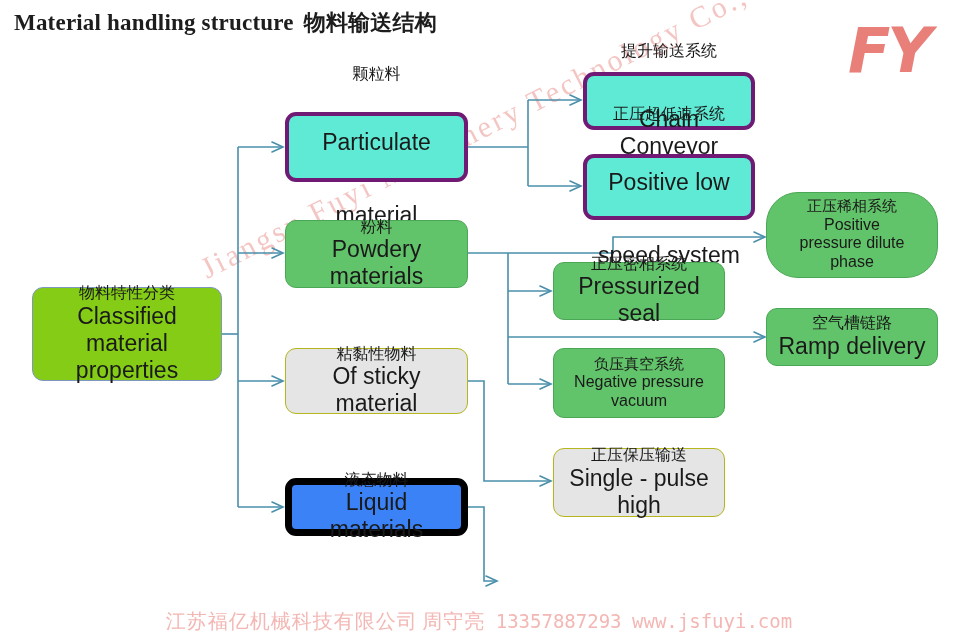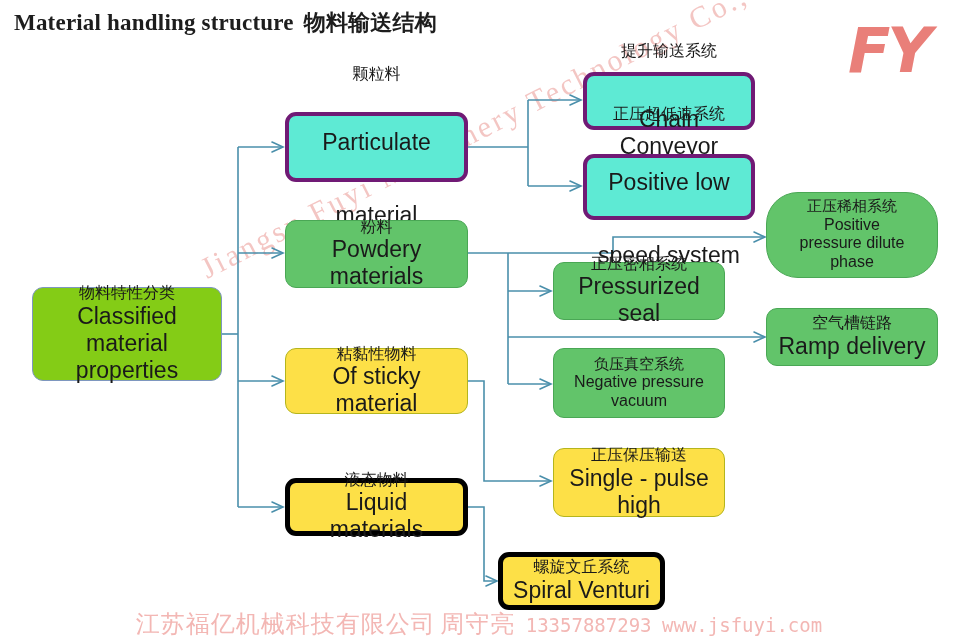--- a/index.html
+++ b/index.html
@@ -116,36 +116,36 @@
   .node .en {
     font-family: "Liberation Sans", "DejaVu Sans", sans-serif;
     font-size: 23px;
   }
   .node.small .cn { font-size: 15px; }
   .node.small .en { font-size: 16px; }
 
   .fill-blue    { background: #84cc16; border: 1px solid #7e97bf; }
   .fill-lgreen  { background: #5eead4; border: 4px solid #701a75; gap: 46px; }
   .fill-green   { background: #62c46a; border: 1px solid #4aa755; }
-  .fill-yellow  { background: #fde047; border: 1px solid #b5b51d; }
-  .fill-pink    { background: #fde047; border: 5px solid #000000; }
+  .fill-yellow  { background: #e5e5e5; border: 1px solid #b5b51d; }
+  .fill-pink    { background: #3b82f6; border: 7px solid #000000; }
 
   
   #footer {
     position: absolute;
     left: 0;
     top: 608px;
     width: 958px;
     text-align: center;
     color: #f3b7b4;
     white-space: nowrap;
   }
   #footer .cn {
     font-family: Liberation Mono, monospace;
-    font-size: 24px;
+    font-size: 20px;
     letter-spacing: 1px;
   }
   #footer .mono {
     font-family: "DejaVu Sans Mono", "Liberation Mono", monospace;
     font-size: 19px;
     margin-left: 6px;
   }
 </style>
 </head>
 <body>
@@ -271,24 +271,20 @@
     <div class="en">Negative pressure</div>
     <div class="en">vacuum</div>
   </div>
 
   <div class="node fill-yellow" style="left:553px; top:448px; width:172px; height:69px;">
     <div class="cn">正压保压输送</div>
     <div class="en">Single - pulse</div>
     <div class="en">high</div>
   </div>
 
-  <div class="node fill-pink" style="left:498px; top:552px; width:167px; height:58px;">
-    <div class="cn">螺旋文丘系统</div>
-    <div class="en">Spiral  Venturi</div>
-  </div>
 
   <div id="footer">
     <span class="cn">江苏福亿机械科技有限公司</span>
     <span class="cn">周守亮</span>
     <span class="mono">13357887293</span>
     <span class="mono">www.jsfuyi.com</span>
   </div>
 
 </div>
 

